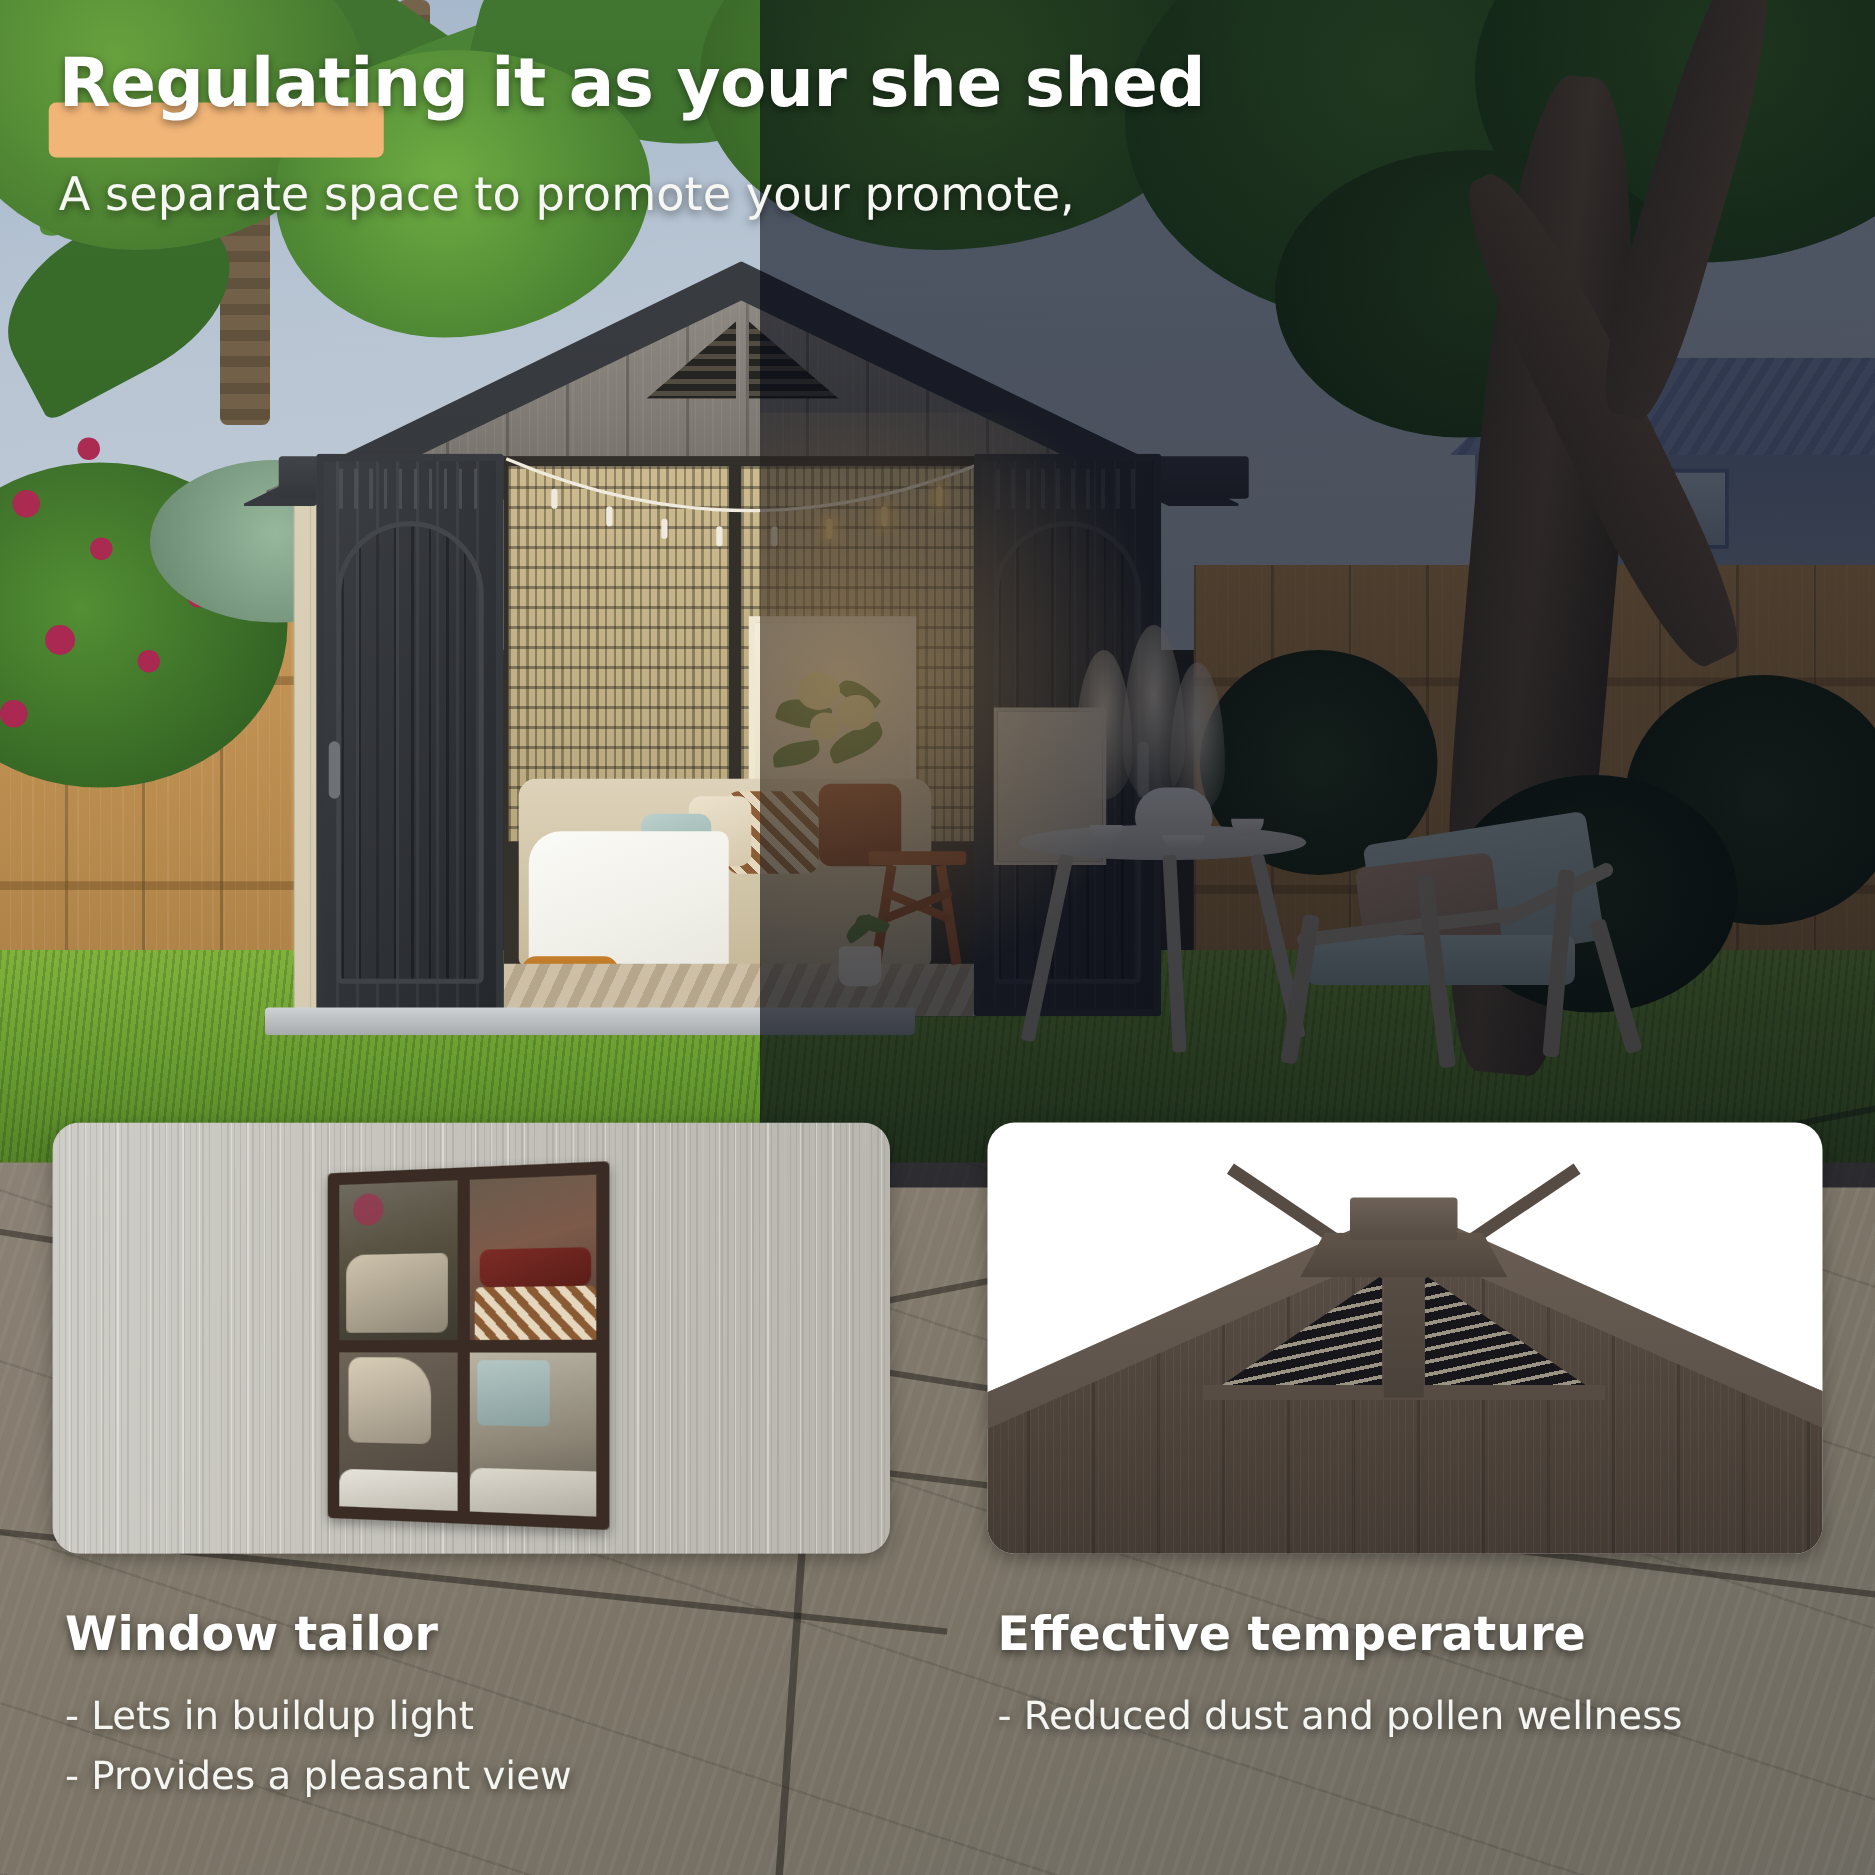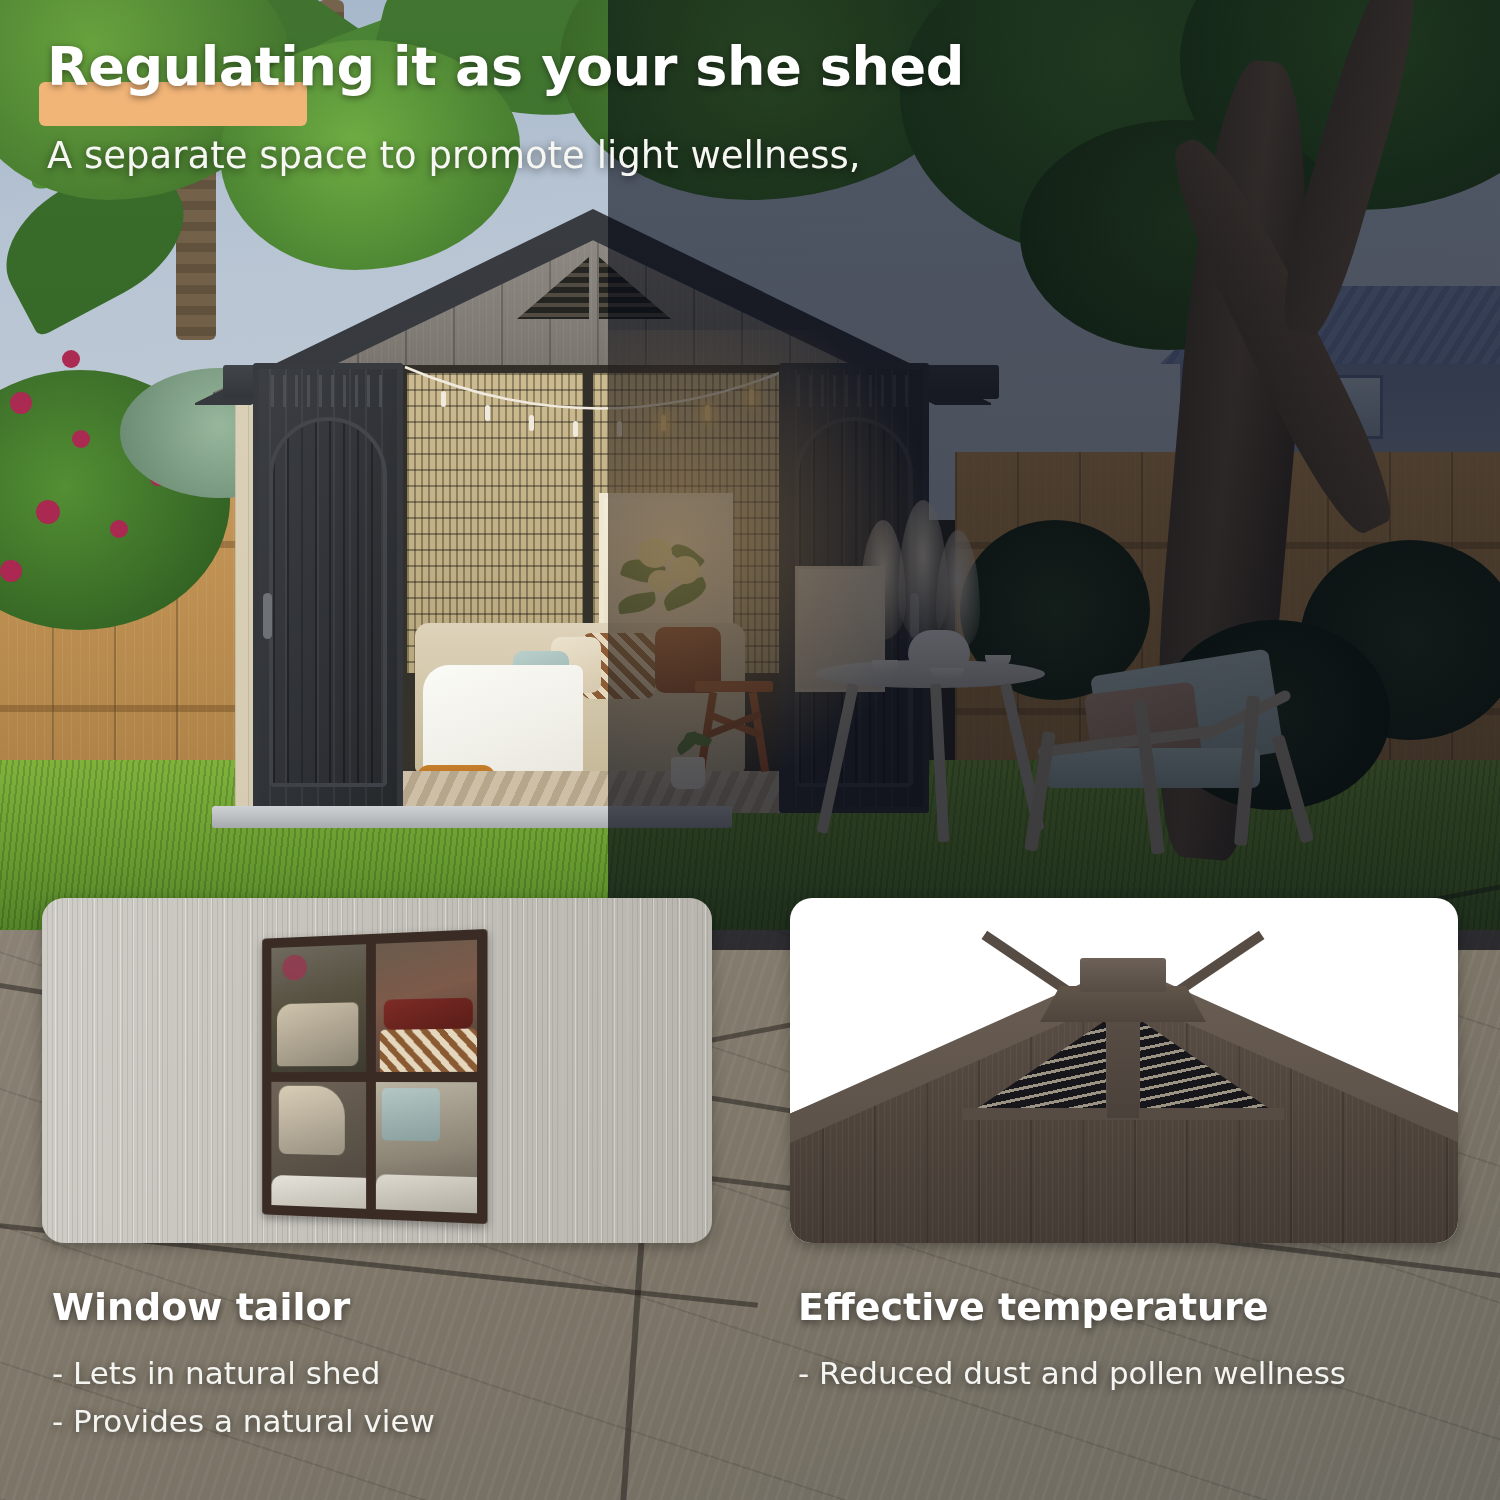--- a/index.html
+++ b/index.html
@@ -417,21 +417,21 @@
     <div class="dusk-warm"></div>
   </div>
 
   <div class="headline">
     <span class="hl-row">
       <span class="hl-mark" style="background: rgb(242, 181, 120);"></span>
       <span class="hl-text">Regulating it as your she shed</span>
     </span>
   </div>
   <div class="sub">
-    <div>A separate space to promote light wellness,</div>
+    <div>A separate space to promote your promote,</div>
   </div>
 
   <div class="card left">
     <div class="siding"></div>
     <div class="win">
       <div class="win-inner">
         <div class="pane p1">
           <div class="pane-obj" style="left:12px;top:8px;width:26px;height:26px;background:#9c3350;border-radius:50%;opacity:.75;"></div>
           <div class="pane-obj" style="left:6px;top:58px;width:86px;height:64px;background:linear-gradient(160deg,#cfc4ad,#8d8575);border-radius:16px 6px 8px 4px;"></div>
         </div>
@@ -462,22 +462,22 @@
       <div class="ga-trim" style="left:344px;top:118px;width:154px;height:10px;transform:rotate(-34deg);transform-origin:left center;"></div>
       <div class="ga-trim" style="left:172px;top:210px;width:322px;height:12px;"></div>
       <div class="ga-spine"></div>
       <div class="ga-ridge"></div>
       <div class="ga-cap"></div>
     </div>
   </div>
 
   <div class="cap left">
     <h3>Window tailor</h3>
-    <p>- Lets in natural shed</p>
-    <p>- Provides a natural view</p>
+    <p>- Lets in buildup light</p>
+    <p>- Provides a pleasant view</p>
   </div>
 
   <div class="cap right">
     <h3>Effective temperature</h3>
     <p>- Reduced dust and pollen wellness</p>
   </div>
 
 </div>
 
 </body></html>

